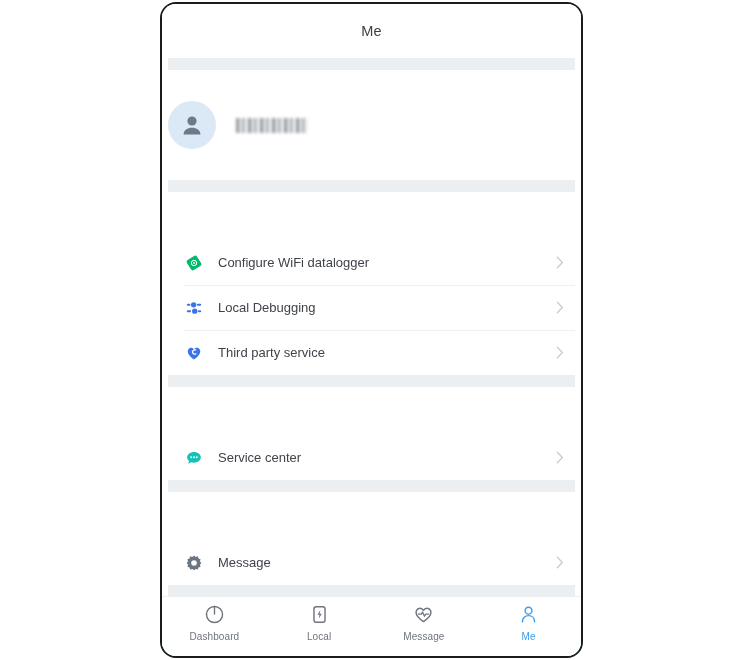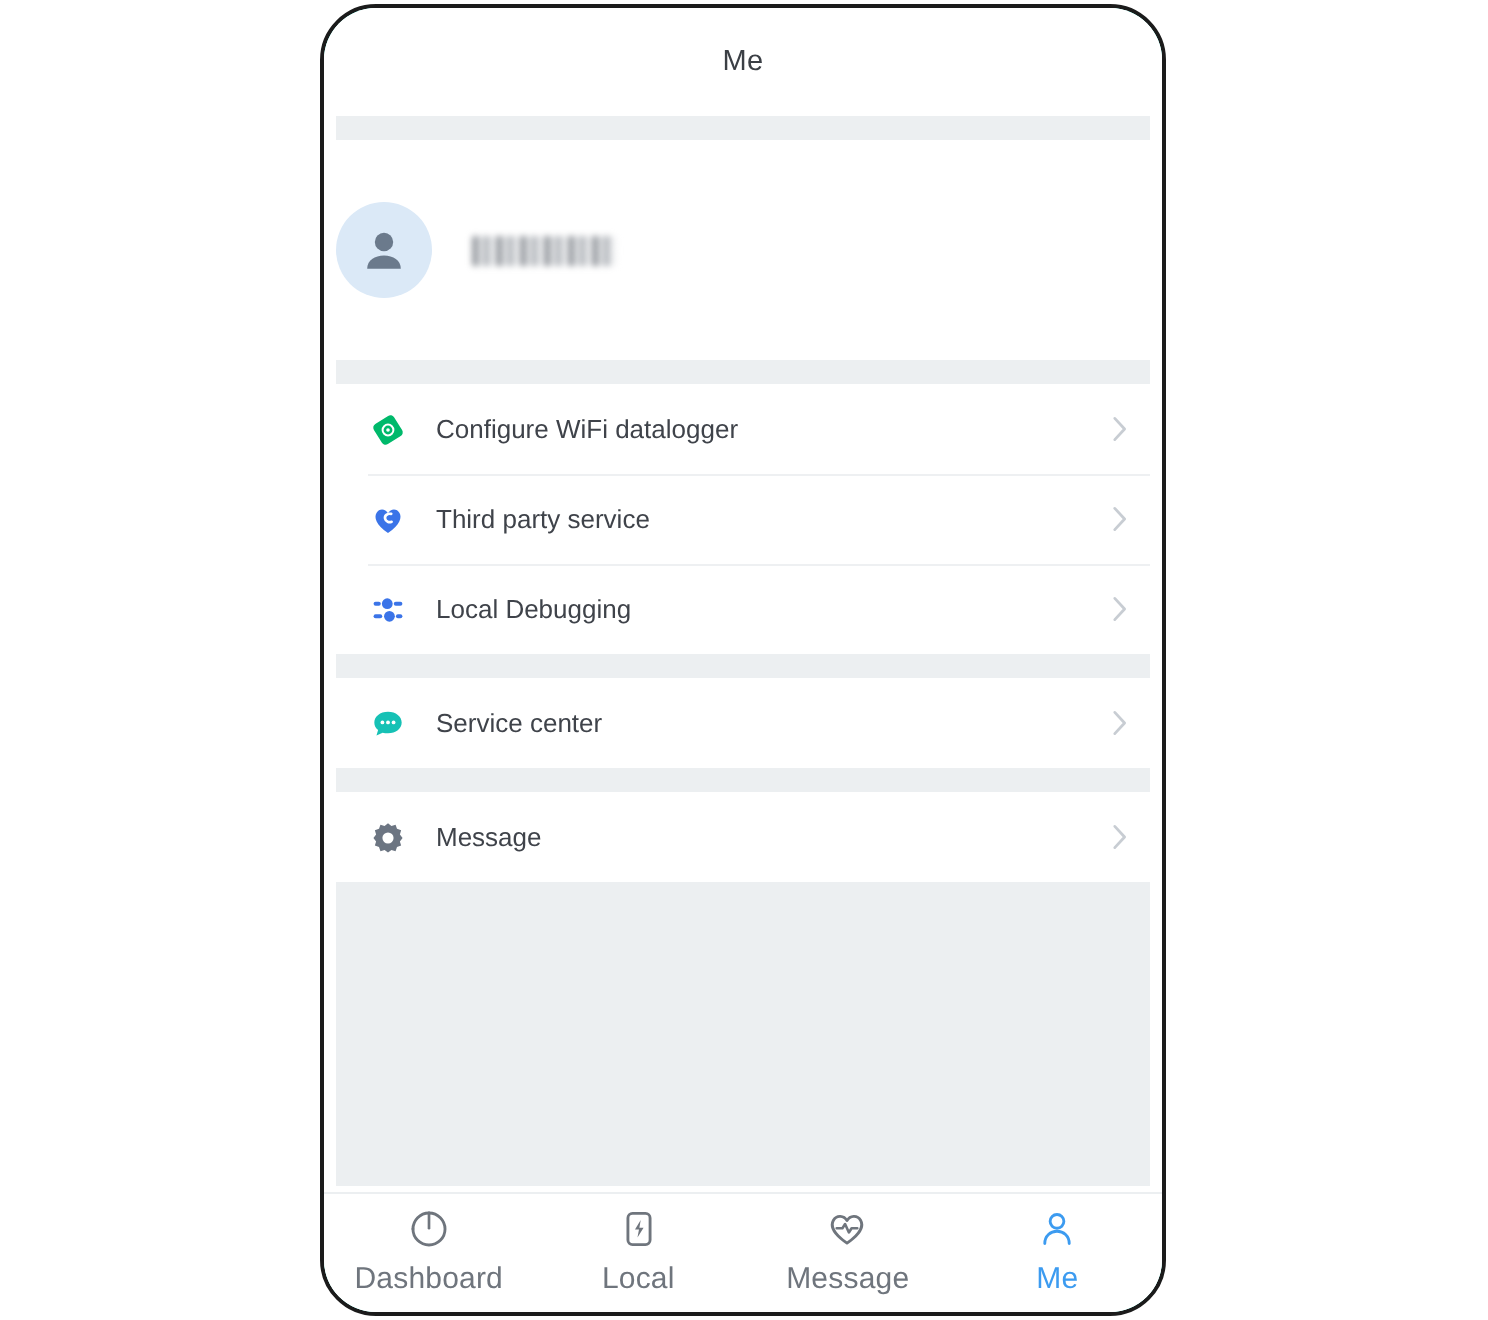--- a/index.html
+++ b/index.html
@@ -20,21 +20,21 @@
   }
 
   
   .phone-frame {
     position: absolute;
     left: 160px;
     top: 2px;
     width: 423px;
     height: 656px;
     border: 2.2px solid #1b1b1b;
-    border-radius: 28px;
+    border-radius: 16px;
     background: #14b8a6;
     box-sizing: border-box;
     overflow: hidden;
   }
 
   .screen {
     position: absolute;
     inset: 0;
     background: #ffffff;
     display: flex;
@@ -113,20 +113,21 @@
   }
   .username-wrap {
     display: flex;
     align-items: center;
   }
 
   
   .menu-group {
     background: #ffffff;
     padding: 0 6px;
+    margin-top: 48px;
   }
   .row {
     height: 45px;
     display: flex;
     align-items: center;
     background: #ffffff;
     position: relative;
     padding-left: 16px;
     padding-right: 10px;
     box-sizing: border-box;
@@ -194,21 +195,21 @@
   }
   .tab-icon {
     width: 22px;
     height: 22px;
     display: flex;
     align-items: center;
     justify-content: center;
   }
   .tab-icon svg { display: block; }
   .tab-label {
-    font-size: 15px;
+    font-size: 10px;
     color: #6f757d;
     letter-spacing: 0.1px;
   }
   .tab.active .tab-label { color: #3c9bf0; }
 </style>
 </head>
 <body>
 
 <div id="stage">
 
@@ -241,54 +242,54 @@
 
           <div class="row">
             <span class="row-icon">
               <svg width="18" height="18" viewBox="0 0 20 20" aria-hidden="true">
                 <rect x="3.4" y="3.4" width="13.2" height="13.2" rx="2.4" transform="rotate(-32 10 10)" fill="#00b96b"></rect>
                 <circle cx="10" cy="10" r="3" fill="none" stroke="#ffffff" stroke-width="1.1"></circle>
                 <circle cx="10" cy="10" r="1" fill="#ffffff"></circle>
               </svg>
             </span>
             <span class="row-label">Configure WiFi datalogger</span>
-            <span class="chev">
-              <svg width="8" height="13" viewBox="0 0 8 13" aria-hidden="true">
-                <path d="M1.4 1.2 L6.3 6.5 L1.4 11.8" fill="none" stroke="#c8cdd3" stroke-width="1.4" stroke-linecap="round" stroke-linejoin="round"></path>
-              </svg>
-            </span>
-          </div>
-
-          <div class="row">
-            <span class="row-icon">
-              <svg width="18" height="18" viewBox="0 0 20 20" aria-hidden="true">
-                <path d="M10 17.2 C3.2 12.6 2.2 8.6 3.6 6.1 C5.1 3.4 8.6 3.6 10 6.3 C11.4 3.6 14.9 3.4 16.4 6.1 C17.8 8.6 16.8 12.6 10 17.2 Z" fill="#3b74e8"></path>
-                <path d="M11.8 6.6 C9.6 6.2 8.0 7.6 8.4 9.3 C8.8 11.0 10.6 11.6 12.0 11.0" fill="none" stroke="#ffffff" stroke-width="1.5" stroke-linecap="round"></path>
-              </svg>
-            </span>
-            <span class="row-label">Third party service</span>
             <span class="chev">
               <svg width="8" height="13" viewBox="0 0 8 13" aria-hidden="true">
                 <path d="M1.4 1.2 L6.3 6.5 L1.4 11.8" fill="none" stroke="#c8cdd3" stroke-width="1.4" stroke-linecap="round" stroke-linejoin="round"></path>
               </svg>
             </span>
           </div>
 
           <div class="row">
             <span class="row-icon">
               <svg width="18" height="18" viewBox="0 0 20 20" aria-hidden="true">
                 <rect x="2" y="5.4" width="4" height="2.2" rx="1.1" fill="#3b74e8"></rect>
                 <rect x="13.2" y="5.4" width="4.8" height="2.2" rx="1.1" fill="#3b74e8"></rect>
                 <circle cx="9.6" cy="6.5" r="3" fill="#3b74e8"></circle>
                 <rect x="2" y="12.4" width="4.8" height="2.2" rx="1.1" fill="#3b74e8"></rect>
                 <rect x="14.4" y="12.4" width="3.6" height="2.2" rx="1.1" fill="#3b74e8"></rect>
                 <circle cx="10.8" cy="13.5" r="3" fill="#3b74e8"></circle>
               </svg>
             </span>
             <span class="row-label">Local Debugging</span>
+            <span class="chev">
+              <svg width="8" height="13" viewBox="0 0 8 13" aria-hidden="true">
+                <path d="M1.4 1.2 L6.3 6.5 L1.4 11.8" fill="none" stroke="#c8cdd3" stroke-width="1.4" stroke-linecap="round" stroke-linejoin="round"></path>
+              </svg>
+            </span>
+          </div>
+
+          <div class="row">
+            <span class="row-icon">
+              <svg width="18" height="18" viewBox="0 0 20 20" aria-hidden="true">
+                <path d="M10 17.2 C3.2 12.6 2.2 8.6 3.6 6.1 C5.1 3.4 8.6 3.6 10 6.3 C11.4 3.6 14.9 3.4 16.4 6.1 C17.8 8.6 16.8 12.6 10 17.2 Z" fill="#3b74e8"></path>
+                <path d="M11.8 6.6 C9.6 6.2 8.0 7.6 8.4 9.3 C8.8 11.0 10.6 11.6 12.0 11.0" fill="none" stroke="#ffffff" stroke-width="1.5" stroke-linecap="round"></path>
+              </svg>
+            </span>
+            <span class="row-label">Third party service</span>
             <span class="chev">
               <svg width="8" height="13" viewBox="0 0 8 13" aria-hidden="true">
                 <path d="M1.4 1.2 L6.3 6.5 L1.4 11.8" fill="none" stroke="#c8cdd3" stroke-width="1.4" stroke-linecap="round" stroke-linejoin="round"></path>
               </svg>
             </span>
           </div>
 
         </div>
 
         <div class="band"></div>

